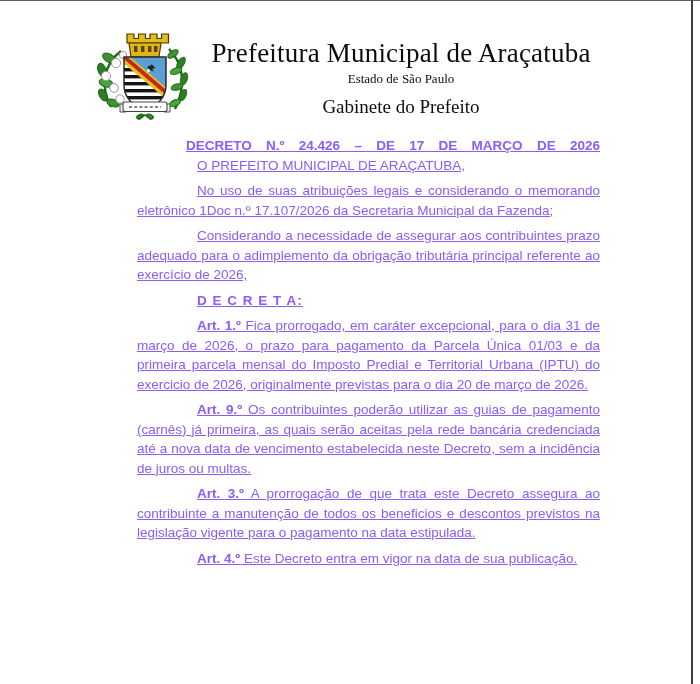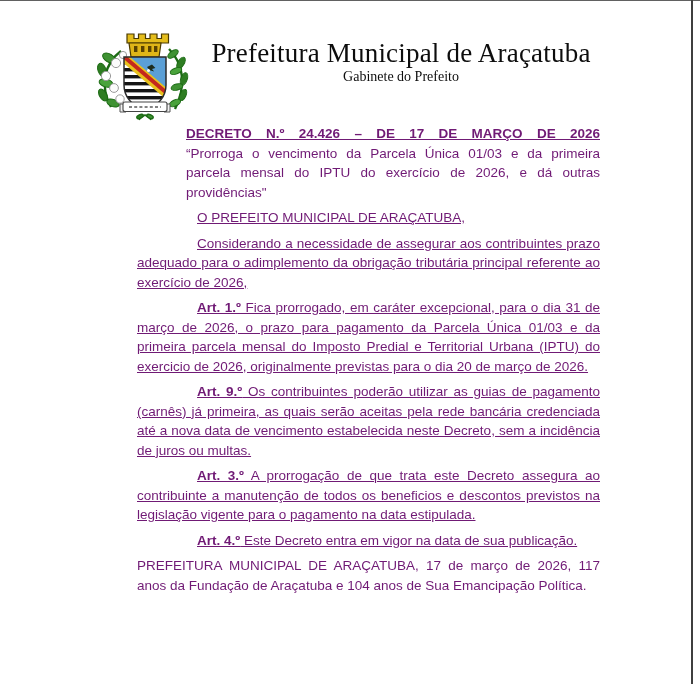--- a/index.html
+++ b/index.html
@@ -12,26 +12,26 @@
   .right-edge{position:absolute;left:691px;top:0;width:2px;height:684px;background:#3f3f3f;}
 
   
   .crest{position:absolute;left:93px;top:24px;width:104px;height:100px;}
   .header-text{
     position:absolute;left:195px;top:38px;width:412px;text-align:center;
     font-family:"Liberation Serif",serif;font-weight:normal;color:#0d0d0d;
   }
   .header-title{font-size:27px;line-height:30px;letter-spacing:.2px;white-space:nowrap;}
   .header-sub1{font-size:13px;line-height:15px;margin-top:3px;}
-  .header-sub2{font-size:14px;line-height:16px;margin-top:1px;text-align:center;}
+  .header-sub2{font-size:19px;line-height:16px;margin-top:13px;text-align:center;}
 
   
   .doc{
-    position:absolute;left:137px;top:124px;width:463px;
-    font-size:13.5px;line-height:19.5px;text-align:justify;color:#701a75;
+    position:absolute;left:137px;top:136px;width:463px;
+    font-size:13.5px;line-height:19.5px;text-align:justify;color:#8b5cf6;
   }
   .doc p{margin:0 0 6px 0;}
   .heading-block{margin-left:49px;}
   .heading-line{
     font-weight:bold;text-decoration:underline;
     text-align:justify;text-align-last:justify;margin-bottom:0 !important;
   }
   .indent{text-indent:60px;text-decoration:underline;}
   .decreta{font-weight:bold;text-decoration:underline;letter-spacing:1px;}
   .art-label{font-weight:bold;}
@@ -113,39 +113,40 @@
       <path d="M46 95 C 49 90, 53 89, 58 92" fill="none"></path>
       <path d="M58 95 C 55 90, 51 89, 46 92" fill="none"></path>
       <ellipse cx="47" cy="91.5" rx="3.4" ry="1.8" fill="#2e7d22" transform="rotate(-25 47 91.5)"></ellipse>
       <ellipse cx="57" cy="91.5" rx="3.4" ry="1.8" fill="#3f9233" transform="rotate(25 57 91.5)"></ellipse>
     </g>
   </svg>
 </div>
 
 <div class="header-text">
   <div class="header-title">Prefeitura Municipal de Araçatuba</div>
+  <div class="header-sub1">Estado de São Paulo</div>
   <div class="header-sub2">Gabinete do Prefeito</div>
 </div>
 
 <div class="doc">
 
   <div class="heading-block">
     <p class="heading-line">DECRETO N.º 24.426 – DE 17 DE MARÇO DE 2026</p>
-    <p>“Prorroga o vencimento da Parcela Única 01/03 e da primeira parcela mensal do IPTU do exercício de 2026, e dá outras providências"</p>
   </div>
 
   <p class="indent">O PREFEITO MUNICIPAL DE ARAÇATUBA,</p>
 
+  <p class="indent">No uso de suas atribuições legais e considerando o memorando eletrônico 1Doc n.º 17.107/2026 da Secretaria Municipal da Fazenda;</p>
 
   <p class="indent">Considerando a necessidade de assegurar aos contribuintes prazo adequado para o adimplemento da obrigação tributária principal referente ao exercício de 2026,</p>
 
+  <p class="indent"><span class="decreta">D E C R E T A:</span></p>
 
   <p class="indent"><span class="art-label">Art. 1.º</span><span> Fica prorrogado, em caráter excepcional, para o dia 31 de março de 2026, o prazo para pagamento da Parcela Única 01/03 e da primeira parcela mensal do Imposto Predial e Territorial Urbana (IPTU) do exercicio de 2026, originalmente previstas para o dia 20 de março de 2026.</span></p>
 
   <p class="indent"><span class="art-label">Art. 9.º</span><span> Os contribuintes poderão utilizar as guias de pagamento (carnês) já primeira, as quais serão aceitas pela rede bancária credenciada até a nova data de vencimento estabelecida neste Decreto, sem a incidência de juros ou multas.</span></p>
 
   <p class="indent"><span class="art-label">Art. 3.º</span><span> A prorrogação de que trata este Decreto assegura ao contribuinte a manutenção de todos os beneficios e descontos previstos na legislação vigente para o pagamento na data estipulada.</span></p>
 
   <p class="indent"><span class="art-label">Art. 4.º</span><span> Este Decreto entra em vigor na data de sua publicação.</span></p>
 
-  <p class="closing-block">PREFEITURA MUNICIPAL DE ARAÇATUBA, 17 de março de 2026, 117 anos da Fundação de Araçatuba e 104 anos de Sua Emancipação Política.</p>
 
 </div>
 
 </body></html>

